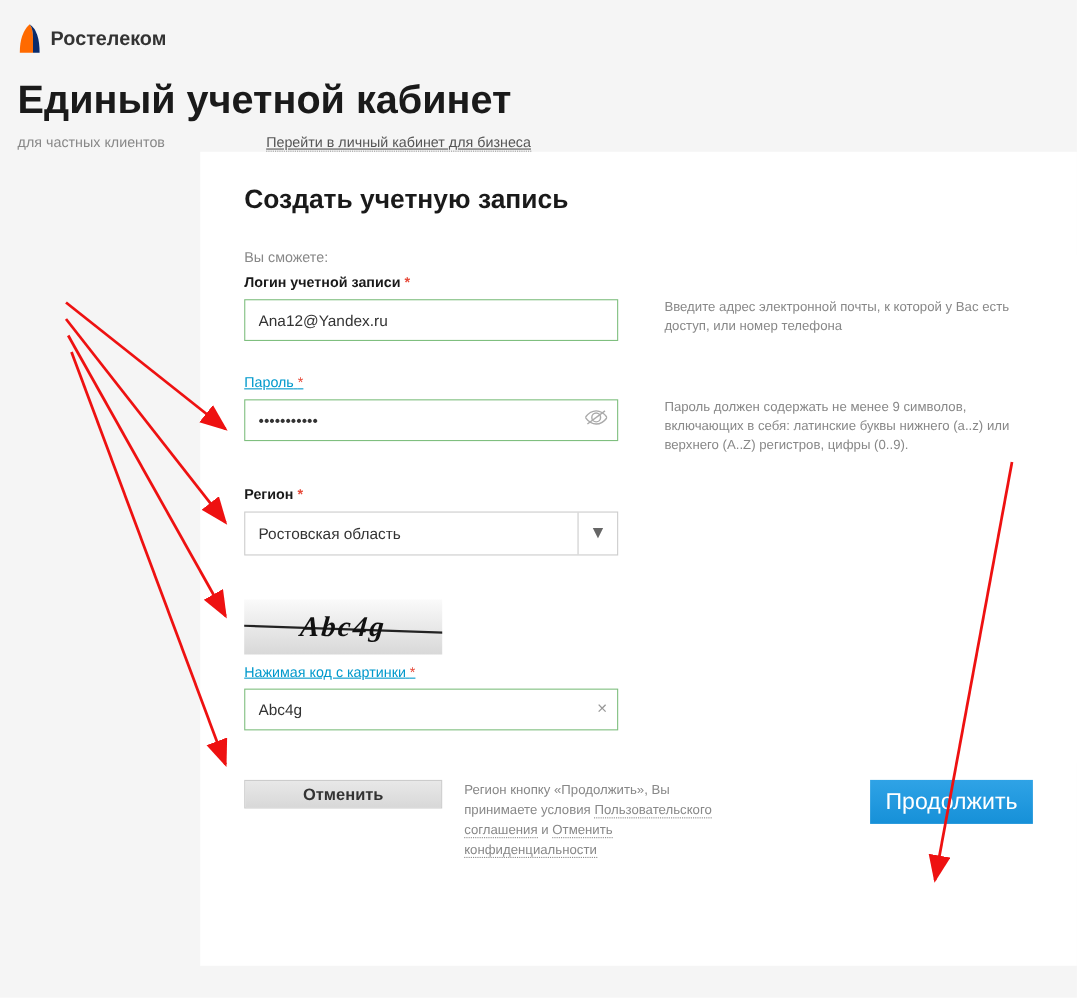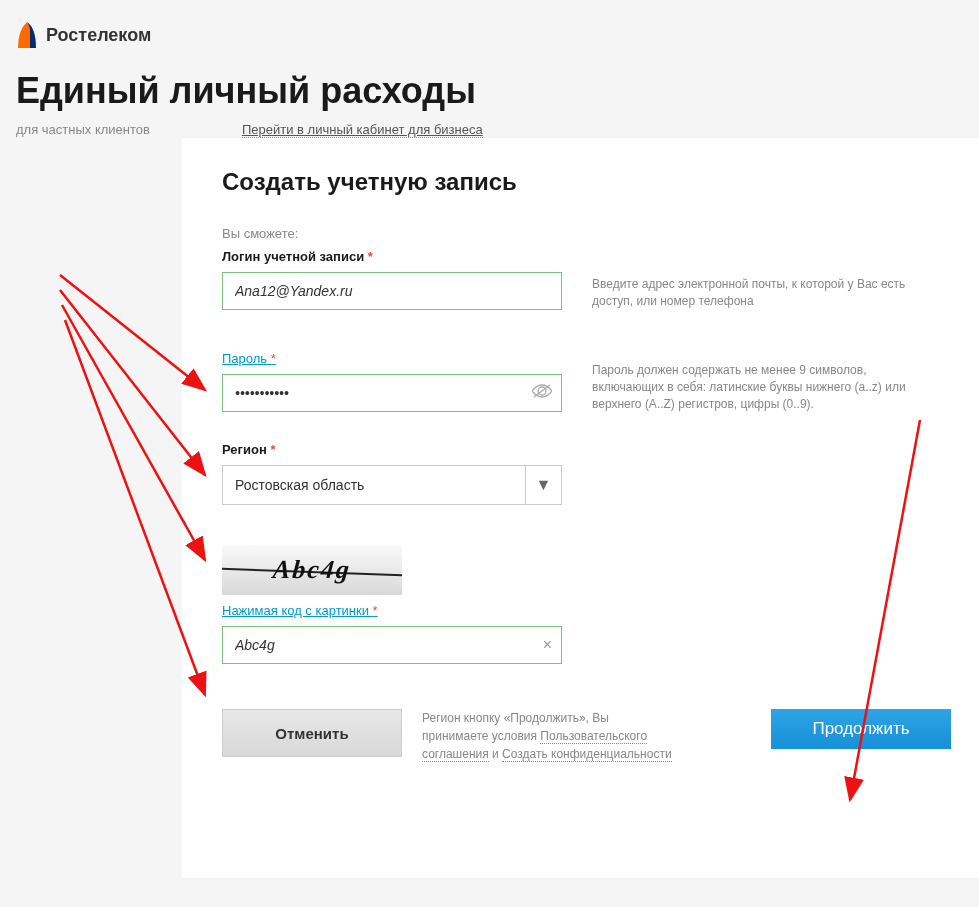--- a/index.html
+++ b/index.html
@@ -70,22 +70,22 @@
       margin-bottom: 30px;
     }
     .intro-list li {
       font-size: 13px;
       color: #888;
       line-height: 1.7;
     }
     .field-block {
       margin-bottom: 30px;
       display: flex;
-      gap: 30px;
-      align-items: flex-end;
+      gap: 42px;
+      align-items: flex-start;
     }
     .field-left {
       width: 340px;
     }
     .field-label {
       font-size: 13px;
       font-weight: bold;
       color: #1a1a1a;
       margin-bottom: 8px;
       display: block;
@@ -99,21 +99,20 @@
       color: #e74c3c;
     }
     .input {
       width: 100%;
       height: 38px;
       border: 1px solid #7fbf7f;
       padding: 0 12px;
       font-size: 14px;
       color: #333;
       outline: none;
-      font-style: italic;
     }
     .input-wrap {
       position: relative;
     }
     .eye-icon {
       position: absolute;
       right: 10px;
       top: 50%;
       transform: translateY(-50%);
       color: #999;
@@ -184,38 +183,38 @@
       transform: rotate(2deg);
     }
     .buttons-row {
       display: flex;
       align-items: flex-start;
       gap: 20px;
       margin-top: 45px;
     }
     .btn-cancel {
       width: 180px;
-      height: 48px;
+      height: 26px;
       background: linear-gradient(#e8e8e8, #d8d8d8);
       border: 1px solid #ccc;
       font-size: 15px;
       font-weight: bold;
       color: #333;
       cursor: pointer;
     }
     .btn-continue {
-      width: 180px;
+      width: 148px;
       height: 40px;
       background: linear-gradient(#2fa3e6, #1690d8);
       border: none;
-      font-size: 17px;
+      font-size: 21px;
       color: #fff;
       cursor: pointer;
       position: absolute;
-      right: 28px;
+      right: 40px;
     }
     .agree-text {
       font-size: 12px;
       color: #888;
       line-height: 1.5;
       max-width: 250px;
     }
     .agree-text a {
       color: #888;
       border-bottom: 1px dotted #888;
@@ -237,21 +236,21 @@
 <div class="header">
   <div class="logo-row">
     <span class="logo-icon">
       <svg viewBox="0 0 22 30">
         <path d="M2 28 Q2 10 11 2 Q14 6 14 14 L14 28 Z" fill="#ff6a00"></path>
         <path d="M11 2 Q14 6 14 14 L14 28 L20 28 Q20 8 11 2 Z" fill="#0a2b6b"></path>
       </svg>
     </span>
     <span class="logo-text">Ростелеком</span>
   </div>
-  <h1 class="page-title">Единый личный расходы</h1>
+  <h1 class="page-title">Единый учетной кабинет</h1>
   <div class="subtitle-row">
     <span>для частных клиентов</span>
     <a href="#" class="biz-link">Перейти в личный кабинет для бизнеса</a>
   </div>
 </div>
 
 <div class="form-panel">
   <h2 class="form-title">Создать учетную запись</h2>
 
   <div class="intro-label">Вы сможете:</div>
@@ -308,21 +307,21 @@
       <div class="input-wrap">
         <input class="input" type="text" value="Abc4g" style="">
         <span class="clear-icon">×</span>
       </div>
     </div>
   </div>
 
   <div class="buttons-row">
     <button class="btn-cancel">Отменить</button>
     <div class="agree-text">
-      <span>Регион кнопку «Продолжить», Вы принимаете условия </span><a href="#">Пользовательского соглашения</a><span> и </span><a href="#">Создать конфиденциальности</a>
+      <span>Регион кнопку «Продолжить», Вы принимаете условия </span><a href="#">Пользовательского соглашения</a><span> и </span><a href="#">Отменить конфиденциальности</a>
     </div>
     <button class="btn-continue">Продолжить</button>
   </div>
 
 </div>
 
 <svg class="arrow-svg">
   <defs>
     <marker id="ah" markerWidth="12" markerHeight="12" refX="9" refY="4" orient="auto">
       <path d="M0,0 L10,4 L0,8 Z" fill="#e11"></path>

